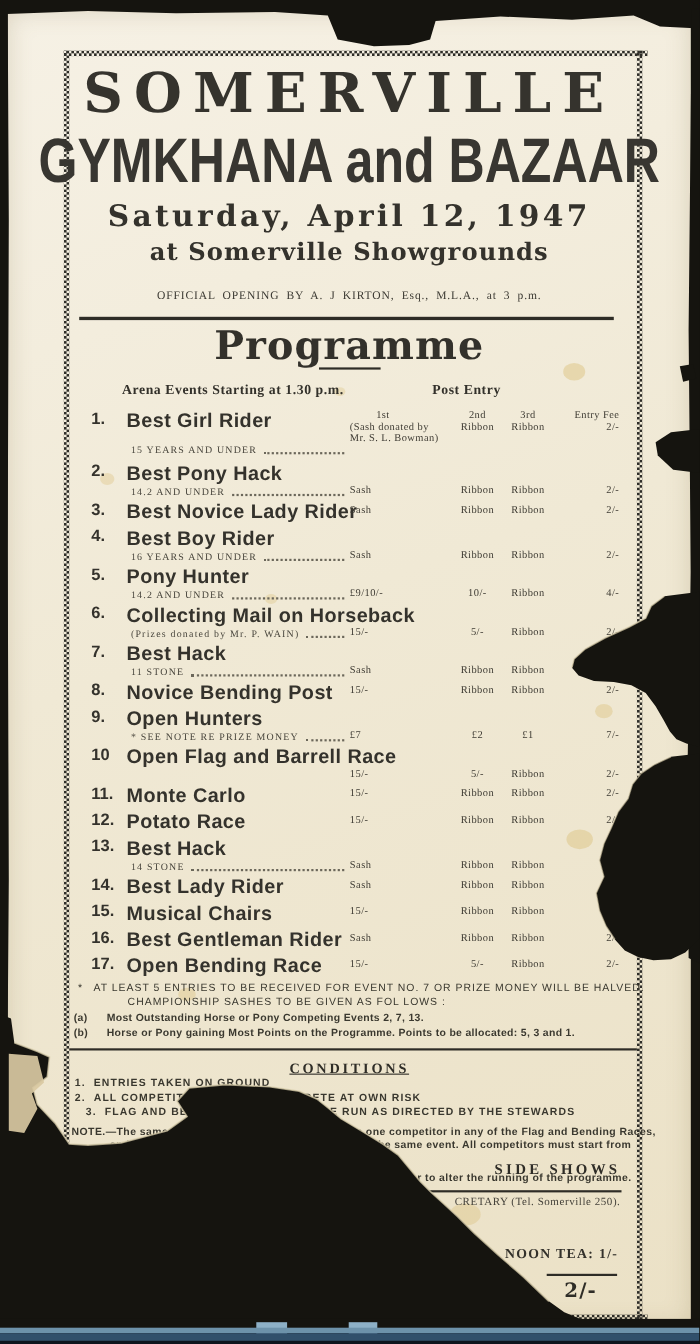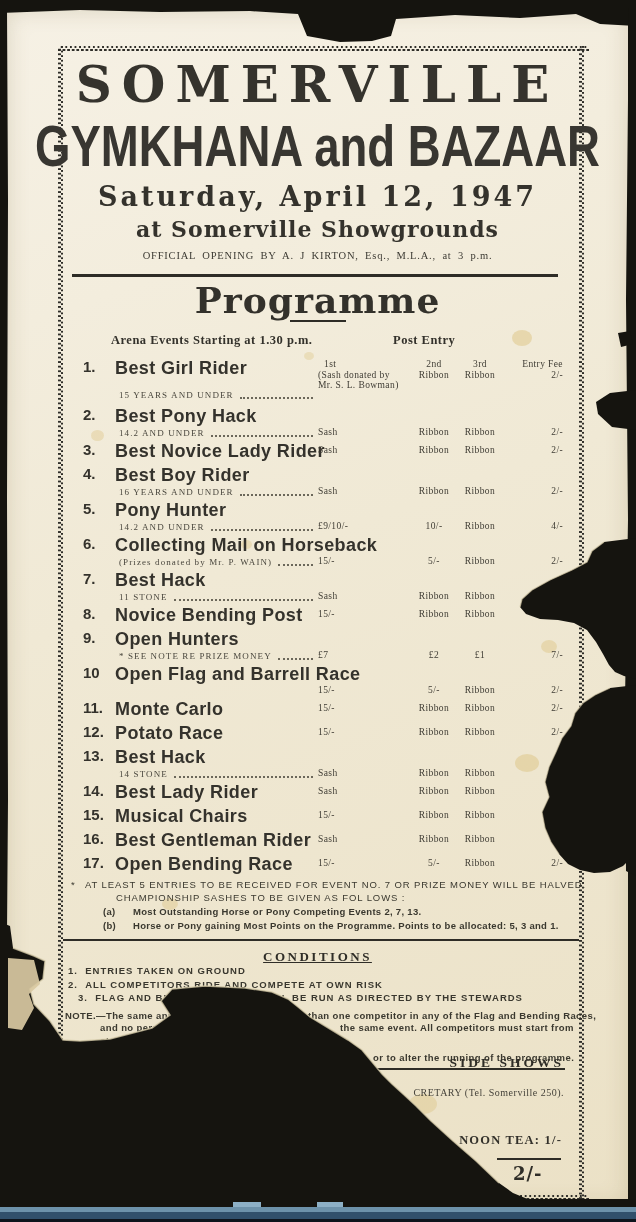--- a/index.html
+++ b/index.html
@@ -15,21 +15,21 @@
   #ck-left{left:51px;top:36px;width:5px;height:1154px}
   #ck-right{left:572px;top:36px;width:5px;height:1154px}
   #ck-bottom{left:51px;top:1185px;width:531px;height:5px}
   #content{position:absolute;left:0;top:36px;width:621px;color:#2f2d27;}
   .ctr{text-align:center;}
   #t1{margin-top:14px;font:bold 50px/1 "DejaVu Serif",serif;letter-spacing:10px;color:#35332d;}
   #t2{margin-top:5px;font:bold 46px/1.1 "Liberation Sans",sans-serif;color:#383631;
       transform:scaleY(1.24) scaleX(.99);transform-origin:center top;letter-spacing:0;}
   #dateline{margin-top:17px;font:bold 27px/1 "DejaVu Serif",serif;letter-spacing:3px;color:#34322c;}
   #venueline{margin-top:8px;font:bold 22px/1 "DejaVu Serif",serif;letter-spacing:1px;color:#34322c;}
-  #openingline{margin-top:11px;font:10.5px/1 "Liberation Serif",serif;letter-spacing:.8px;word-spacing:3px;color:#3c3a33;}
+  #openingline{margin-top:25px;font:10.5px/1 "Liberation Serif",serif;letter-spacing:.8px;word-spacing:3px;color:#3c3a33;}
   #proceedsline{margin-top:9px;font:bold 15px/1 "Liberation Sans",sans-serif;letter-spacing:.3px;word-spacing:2px;color:#34322c;}
   .rule{background:#2e2c26;}
   #rule1{height:3px;width:486px;margin:13px 0 0 65px;}
   #prog{margin-top:5px;font:bold 36px/1 "DejaVu Serif",serif;letter-spacing:1px;color:#33312b;}
   #progline{width:56px;height:2px;background:#2e2c26;margin:2px 0 0 283px;}
   #arenaline{position:relative;height:14px;margin-top:12px;
      font:bold 12.5px/1 "Liberation Serif",serif;letter-spacing:.5px;color:#33312b;}
   #arenaline .al{position:absolute;left:104px;top:0;}
   #arenaline .pe{position:absolute;left:386px;top:0;}
   #rows{margin-top:11px;}
@@ -44,27 +44,27 @@
   .c2{left:398px;width:58px;text-align:center;}
   .c3{left:444px;width:58px;text-align:center;}
   .fee{left:500px;width:56px;text-align:right;}
   .row.two{height:31px;margin-bottom:4px;}
   .row.two .slot{bottom:1px;}
   .row.one{height:17px;margin-bottom:7px;}
   .row.one .slot{top:3px;}
   .row.first{height:44px;margin-bottom:4px;}
   .row.first .slot{top:0;line-height:10.5px;}
   .row.first .c1{width:110px;}
-  .row.first .hdr{margin-left:6px;}
+  .row.first .hdr{margin-left:24px;}
   .row.first .esub{position:absolute;left:0;bottom:2px;}
   #footnote{margin-top:7px;font:9.5px/1.35 "Liberation Sans",sans-serif;letter-spacing:.9px;color:#3a382f;}
   .fn-line1{margin-left:78px;position:relative;}
   .fn-star{position:absolute;left:-14px;top:0;}
   .fn-line2{margin-left:109px;}
-  .fn-ab{margin-left:96px;font-weight:bold;letter-spacing:.3px;margin-top:1px;}
+  .fn-ab{margin-left:60px;font-weight:bold;letter-spacing:.3px;margin-top:1px;}
   .fn-ab .lbl{display:inline-block;width:30px;}
   #rule2{height:2px;width:516px;margin:7px 0 0 56px;}
   #condh{margin-top:9px;font:bold 13px/1 "Liberation Serif",serif;letter-spacing:2.5px;color:#2f2d27;text-decoration:underline;}
   .cond{margin-left:61px;margin-top:2px;font:bold 9.5px/1.2 "Liberation Sans",sans-serif;letter-spacing:1px;color:#3a382f;}
   .cond.ind{margin-left:71px;}
   #notepara{margin-top:6px;font:bold 9.5px/1.25 "Liberation Sans",sans-serif;letter-spacing:.4px;color:#3a382f;}
   .np1{margin-left:58px;}
   .np2{margin-left:93px;position:relative;margin-top:1px;}
   .np2b{position:absolute;left:240px;top:0;}
   .np3{margin-left:93px;margin-top:1px;}

